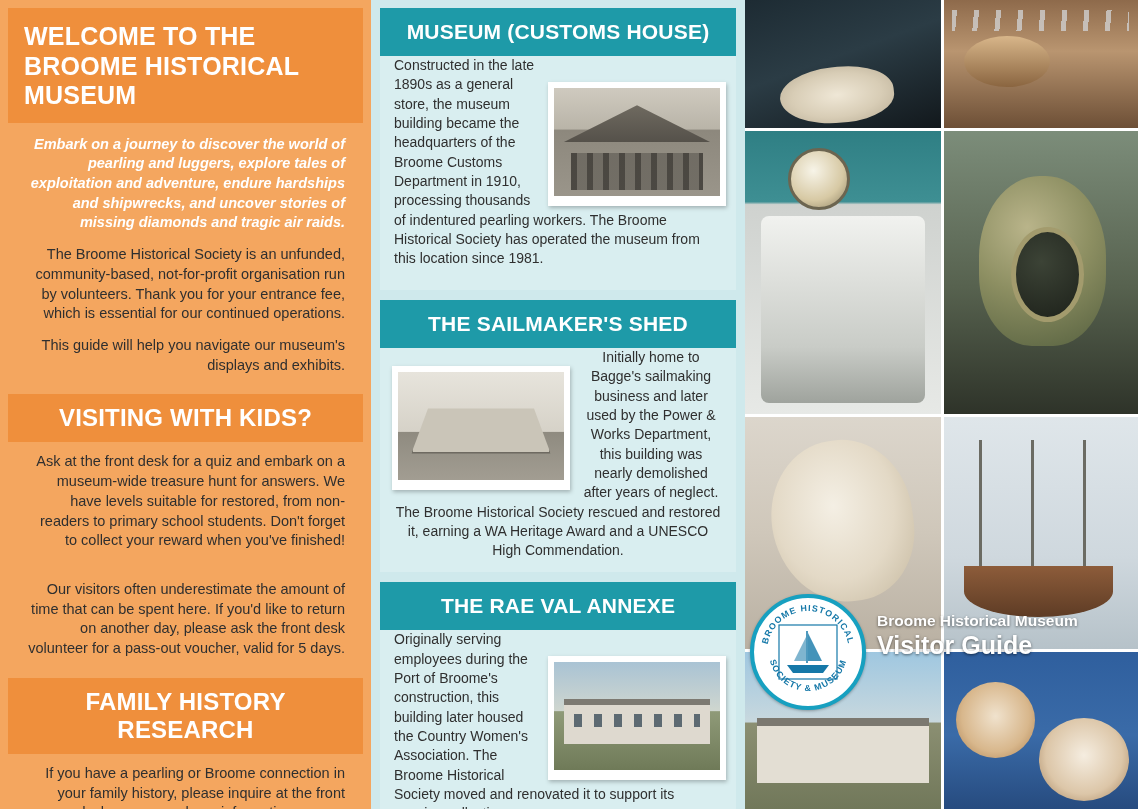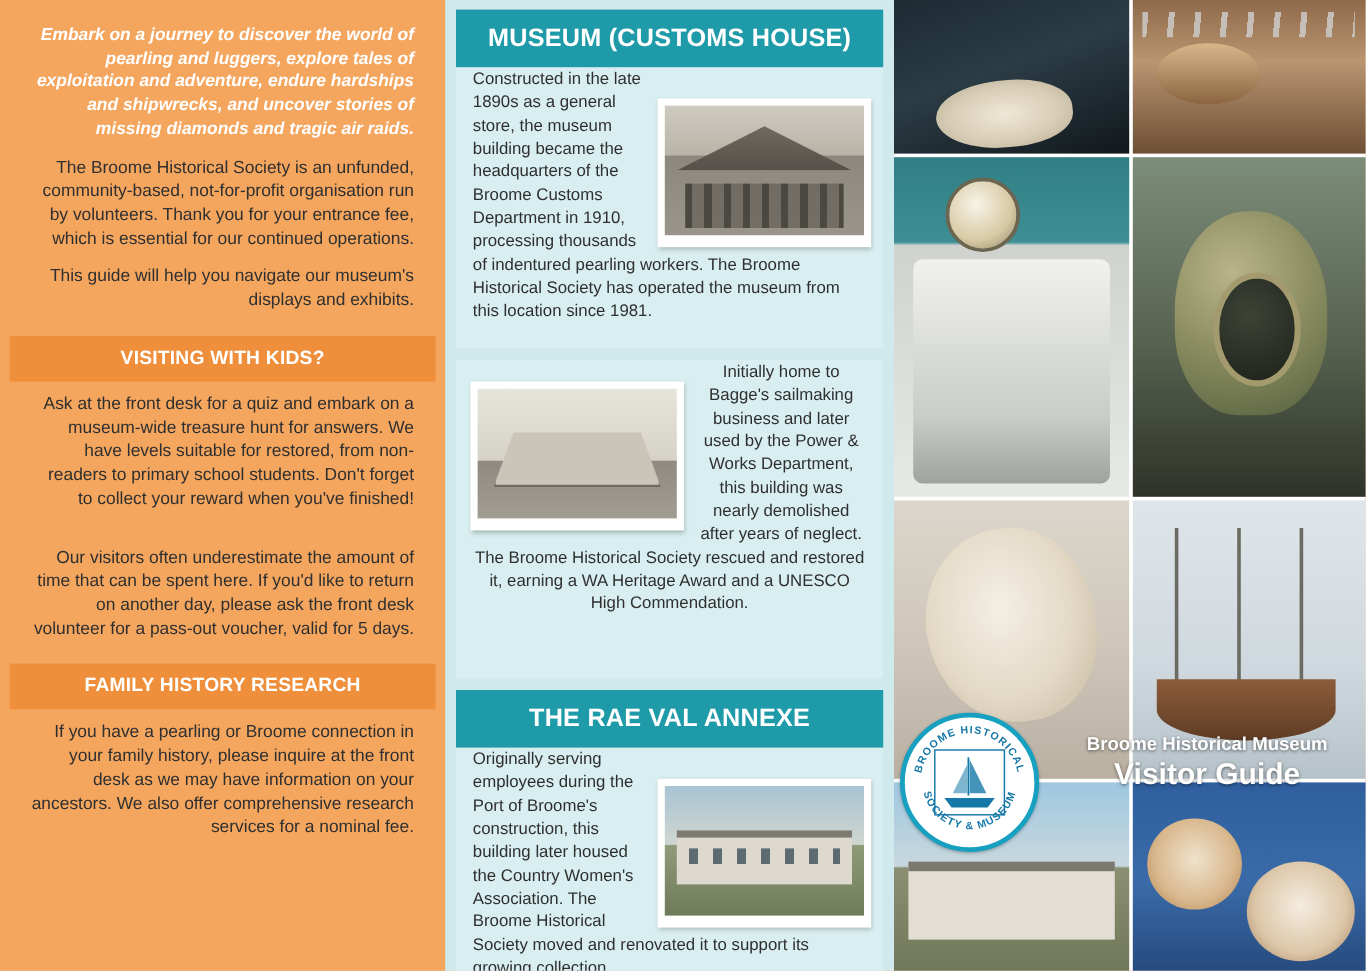--- a/index.html
+++ b/index.html
@@ -40,21 +40,21 @@
   .panel-orange-head h1 {
     margin: 0;
     font-size: 25px;
     font-weight: 700;
     letter-spacing: .2px;
     line-height: 1.18;
     text-transform: uppercase;
   }
   .panel-orange-head h2 {
     margin: 0;
-    font-size: 16px;
+    font-size: 24px;
     font-weight: 700;
     letter-spacing: .2px;
     text-transform: uppercase;
   }
   .panel-body {
     color: #2f2f2f;
     font-size: 14.5px;
     line-height: 1.36;
     text-align: right;
     padding: 10px 18px 12px 18px;
@@ -320,21 +320,21 @@
   .logo-inner { width: 70px; height: 70px; }
 
   
   .title-overlay {
     position: absolute;
     left: 132px;
     top: 612px;
     width: 258px;
     color: #ffffff;
     text-shadow: 0 1px 3px rgba(0,0,0,.55);
-    text-align: center;
+    text-align: left;
   }
   .title-overlay .sub {
     font-size: 15.5px;
     font-weight: 600;
     margin: 0 0 2px 0;
   }
   .title-overlay .main {
     font-size: 25px;
     font-weight: 700;
     margin: 0;
@@ -342,20 +342,23 @@
   }
 </style>
 </head>
 <body>
 
 <div id="page">
 
   <div class="col-left">
 
     <div>
+      <div class="panel-orange-head big">
+        <h1>Welcome to the Broome Historical Museum</h1>
+      </div>
       <div class="panel-body intro-body">
         <p class="intro-lead">Embark on a journey to discover the world of pearling and luggers, explore tales of exploitation and adventure, endure hardships and shipwrecks, and uncover stories of missing diamonds and tragic air raids.</p>
         <p>The Broome Historical Society is an unfunded, community-based, not-for-profit organisation run by volunteers. Thank you for your entrance fee, which is essential for our continued operations.</p>
         <p>This guide will help you navigate our museum's displays and exhibits.</p>
       </div>
     </div>
 
     <div>
       <div class="panel-orange-head">
         <h2>Visiting with Kids?</h2>
@@ -388,20 +391,21 @@
       <div class="head">Museum (Customs House)</div>
       <div class="body">
         <div class="photo-float">
           <div class="photo-img ph-store"></div>
         </div>
         <p style="text-align:left;">Constructed in the late 1890s as a general store, the museum building became the headquarters of the Broome Customs Department in 1910, processing thousands of indentured pearling workers. The Broome Historical Society has operated the museum from this location since 1981.</p>
       </div>
     </div>
 
     <div class="card-teal" style="flex:0 0 265px;">
+      <div class="head">The Sailmaker's Shed</div>
       <div class="body">
         <div class="photo-float left">
           <div class="photo-img ph-shed"></div>
         </div>
         <p>Initially home to Bagge's sailmaking business and later used by the Power &amp; Works Department, this building was nearly demolished after years of neglect. The Broome Historical Society rescued and restored it, earning a WA Heritage Award and a UNESCO High Commendation.</p>
       </div>
     </div>
 
     <div class="card-teal" style="flex:1 1 auto;">
       <div class="head">The Rae Val Annexe</div>

